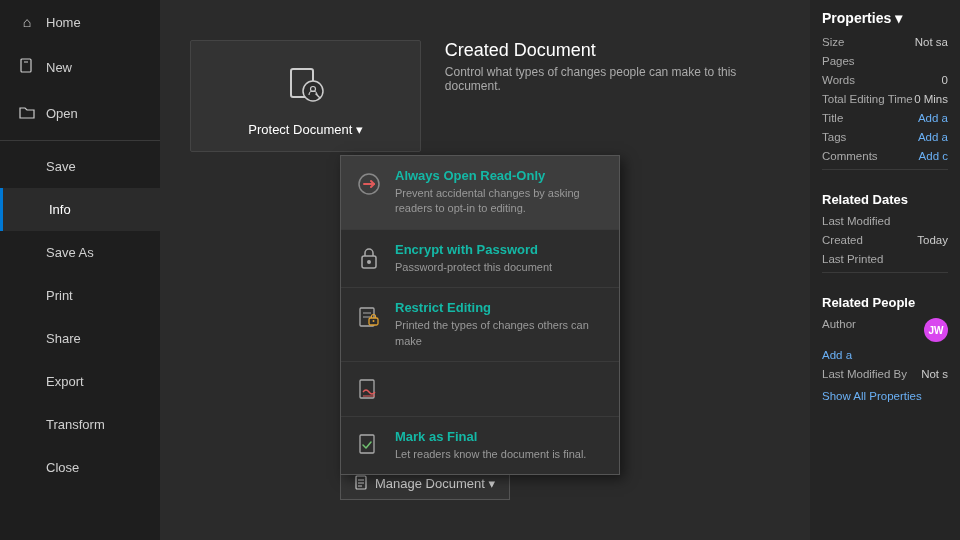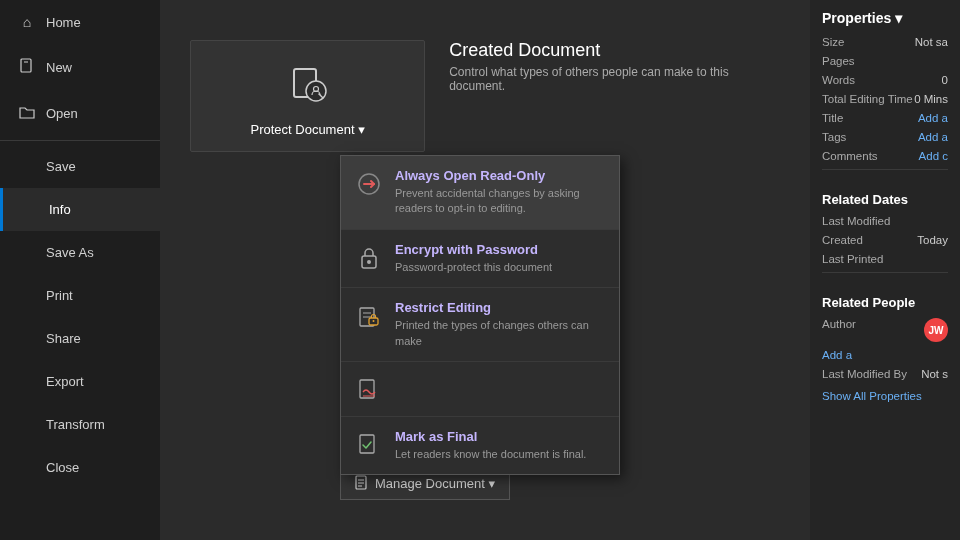--- a/index.html
+++ b/index.html
@@ -125,21 +125,21 @@
       height: 28px;
       display: flex;
       align-items: center;
       justify-content: center;
       flex-shrink: 0;
       margin-top: 2px;
     }
     .dropdown-item .item-text h4 {
       font-size: 13px;
       font-weight: 600;
-      color: #c4b5fd;
+      color: #14b8a6;
       margin-bottom: 3px;
     }
     .dropdown-item .item-text p {
       font-size: 11px;
       color: #999;
       line-height: 1.4;
     }
 
     
     .bottom-buttons {
@@ -194,21 +194,21 @@
     .section-title {
       font-size: 13px;
       font-weight: 600;
       color: #fff;
       margin-top: 12px;
       margin-bottom: 8px;
     }
     .avatar {
       width: 24px;
       height: 24px;
-      background: #ef4444;
+      background: #d946ef;
       border-radius: 50%;
       display: flex;
       align-items: center;
       justify-content: center;
       font-size: 10px;
       font-weight: 700;
       color: #fff;
       float: right;
     }
     .add-link {
@@ -299,21 +299,21 @@
           <circle cx="30" cy="30" r="10" fill="#2b2b2b" stroke="#ccc" stroke-width="1.5"></circle>
           <circle cx="30" cy="28" r="2.5" stroke="#ccc" stroke-width="1.2" fill="none"></circle>
           <path d="M26 34c0-2.2 1.8-4 4-4s4 1.8 4 4" stroke="#ccc" stroke-width="1.2" fill="none"></path>
           <line x1="33" y1="33" x2="37" y2="37" stroke="#ccc" stroke-width="1.5" stroke-linecap="round"></line>
         </svg>
       </div>
       <div class="card-label">Protect Document ▾</div>
     </div>
     <div class="protect-header">
       <h2>Created Document</h2>
-      <p>Control what types of others people can make to this document.</p>
+      <p>Control what types of changes people can make to this document.</p>
     </div>
   </div>
 
   <div class="dropdown-menu">
 
     <div class="dropdown-item highlighted">
       <div class="item-icon">
         <svg width="24" height="24" viewBox="0 0 24 24" fill="none">
           <circle cx="12" cy="12" r="10" stroke="#888" stroke-width="1.5" fill="none"></circle>
           <line x1="7" y1="12" x2="17" y2="12" stroke="#e05a5a" stroke-width="2" stroke-linecap="round"></line>

